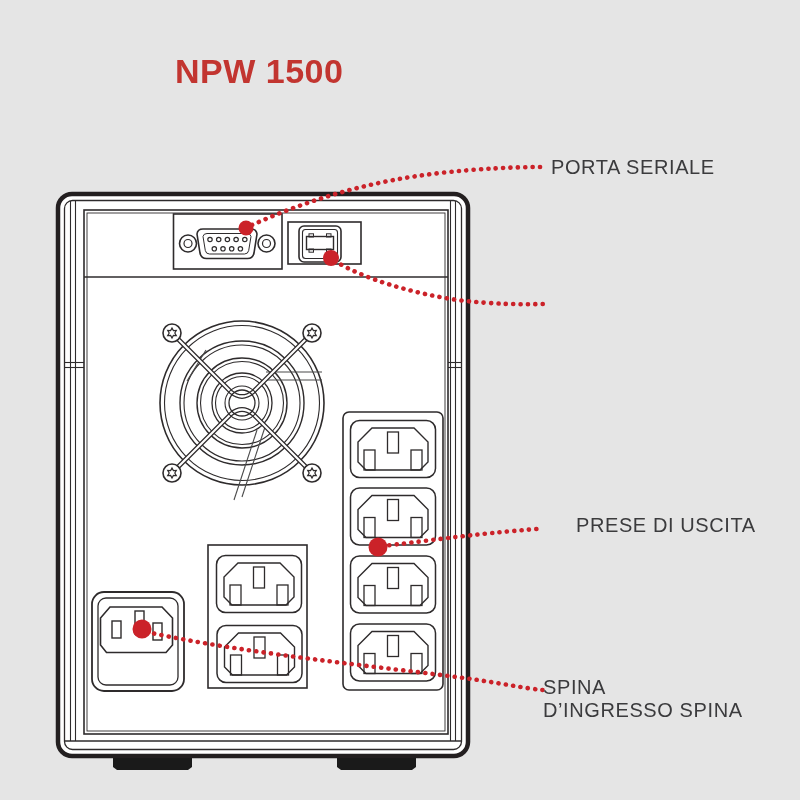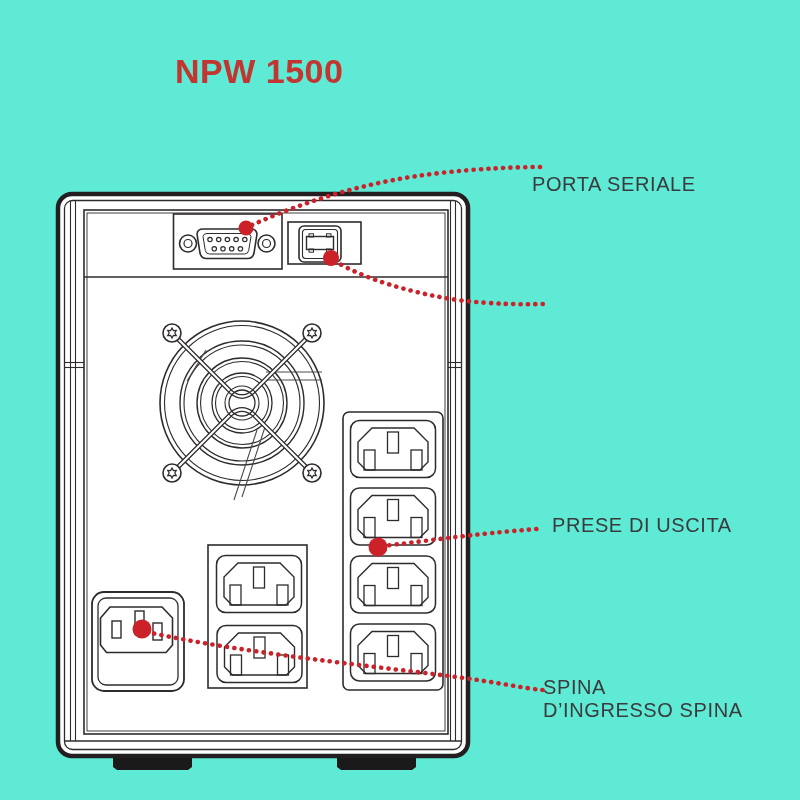--- a/index.html
+++ b/index.html
@@ -1,26 +1,26 @@
 <!DOCTYPE html>
 <html><head>
 <meta charset="utf-8">
 <style>
   html,body{margin:0;padding:0;background:#ffffff;}
-  .canvas{position:relative;width:800px;height:800px;background:#5eead4;overflow:hidden;
+  .canvas{position:relative;width:800px;height:800px;background:#e5e5e5;overflow:hidden;
           font-family:"Liberation Sans", sans-serif;}
   .diagram-svg{position:absolute;left:0;top:0;}
   .title-block{position:absolute;left:175px;top:50px;font-size:34px;font-weight:bold;
                line-height:43px;color:#c23530;letter-spacing:0.5px;white-space:nowrap;}
   .callout{position:absolute;font-size:20px;line-height:22.5px;color:#3b3b3d;
            letter-spacing:0.6px;white-space:nowrap;font-weight:400;}
   .callout div{display:block;}
-  .co-serial{left:532px;top:156px;margin-top:17px;}
+  .co-serial{left:551px;top:156px;}
   .co-usb{left:551px;top:281px;}
-  .co-outputs{left:552px;top:514px;}
+  .co-outputs{left:576px;top:514px;}
   .co-input{left:543px;top:676px;}
 </style>
 </head>
 <body>
 
 <div class="canvas">
 
   <svg class="diagram-svg" width="800" height="800" viewBox="0 0 800 800">
     <defs>
 

